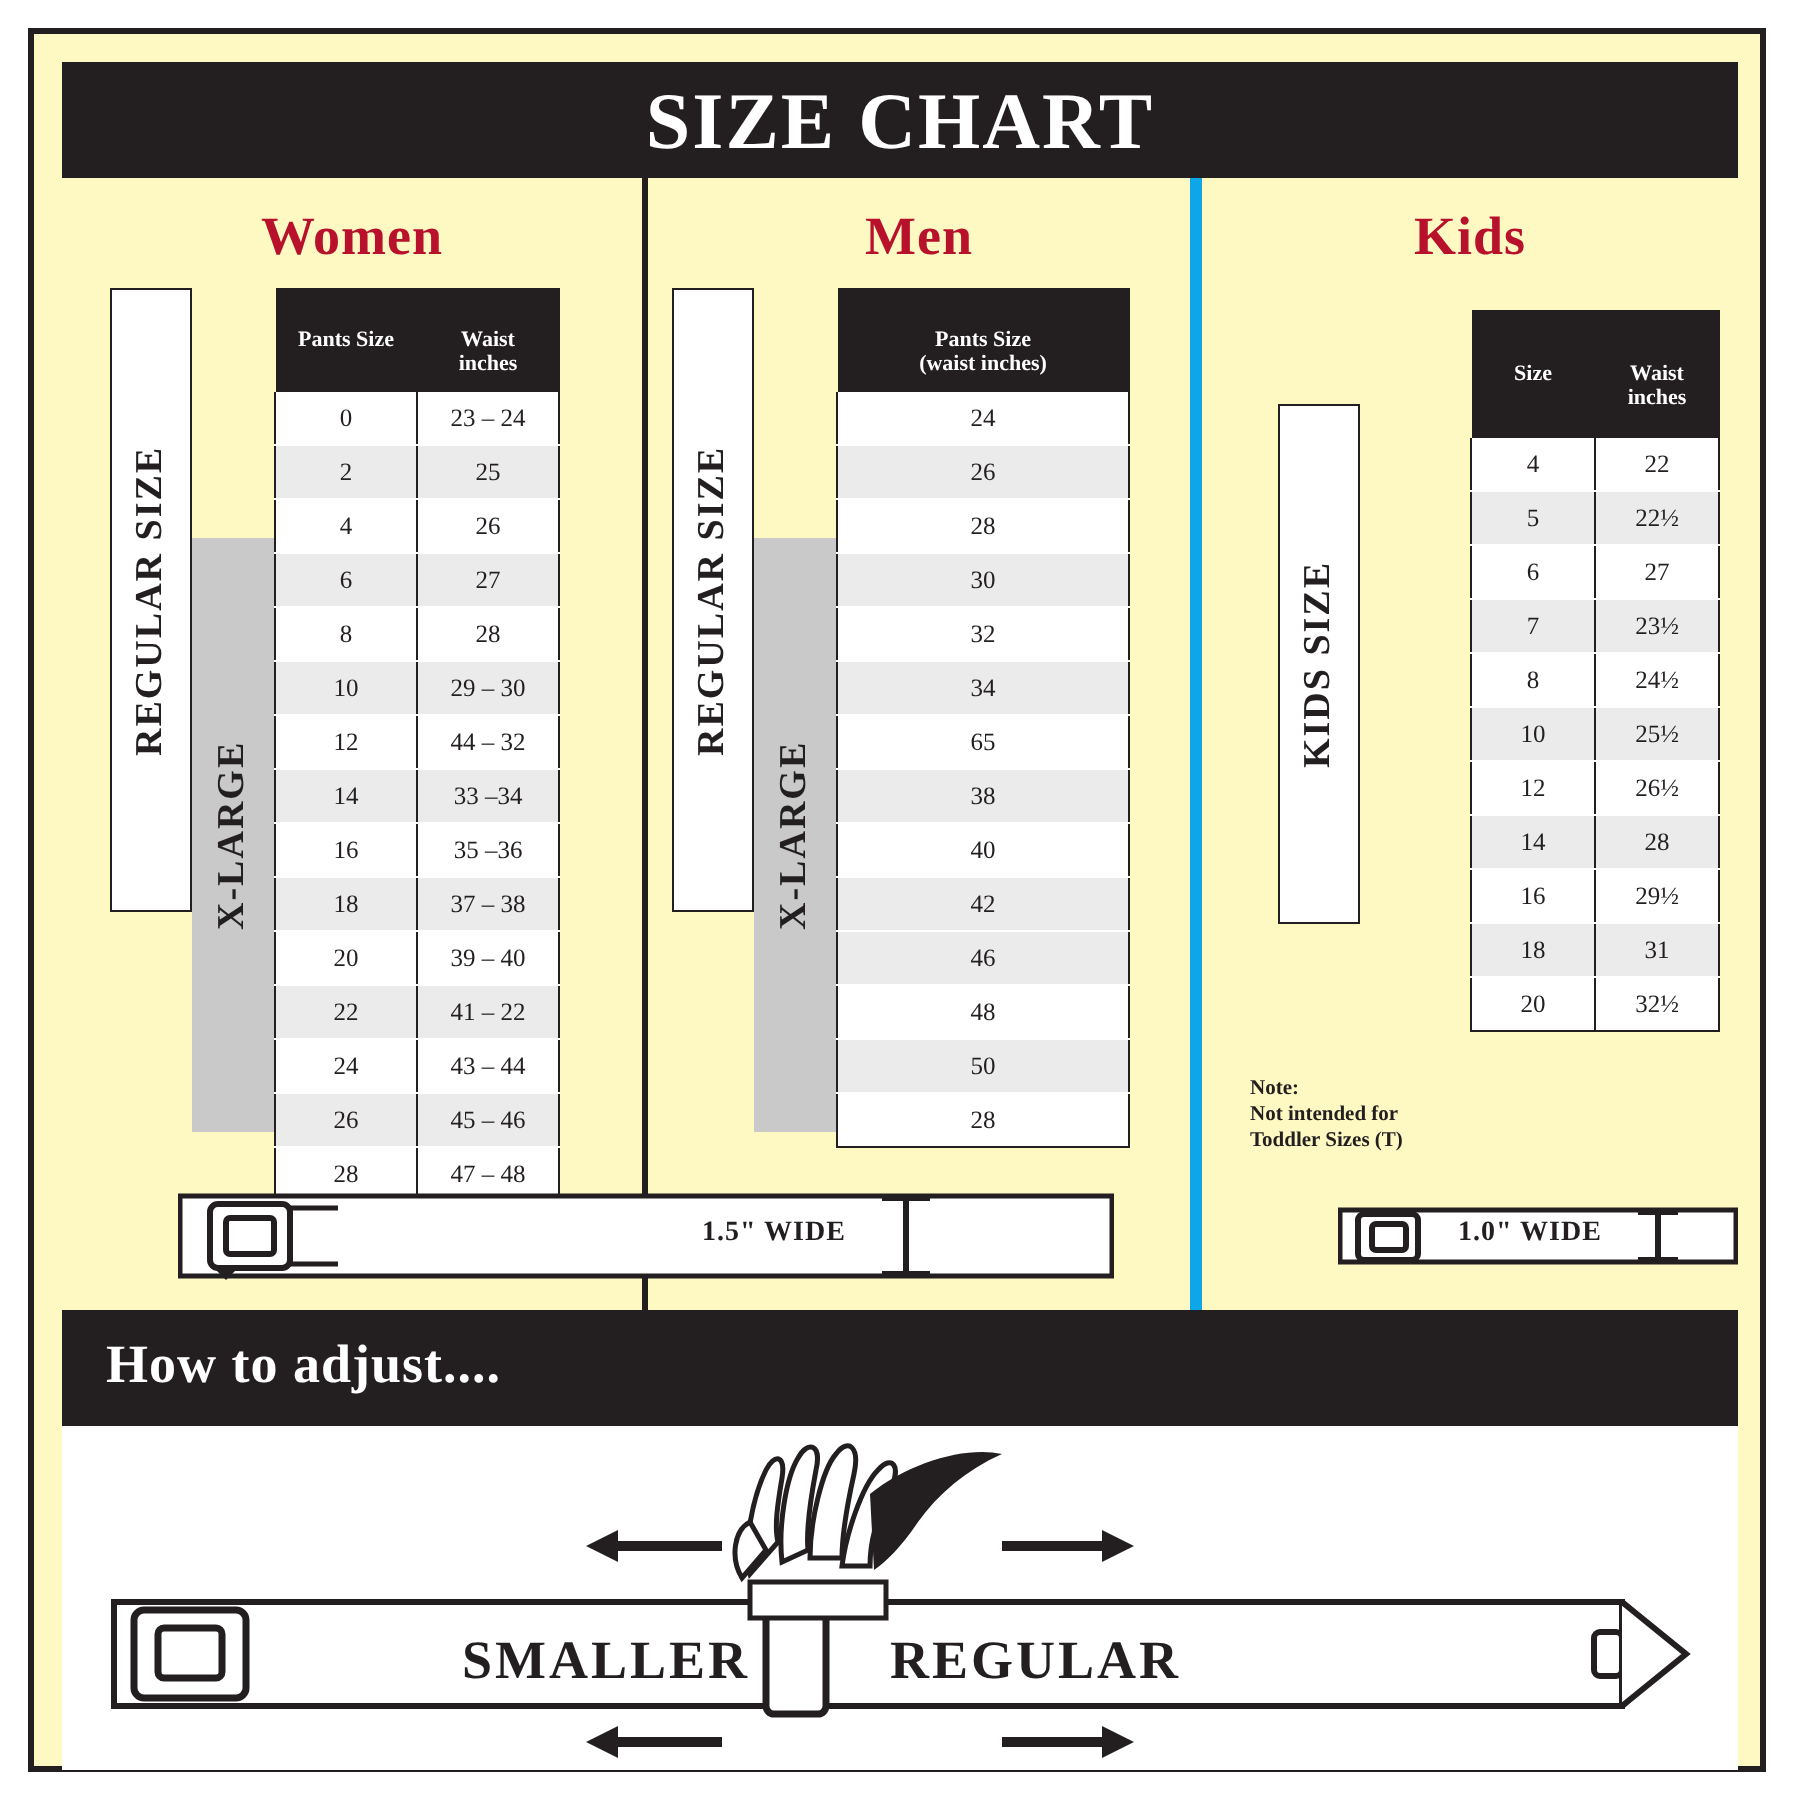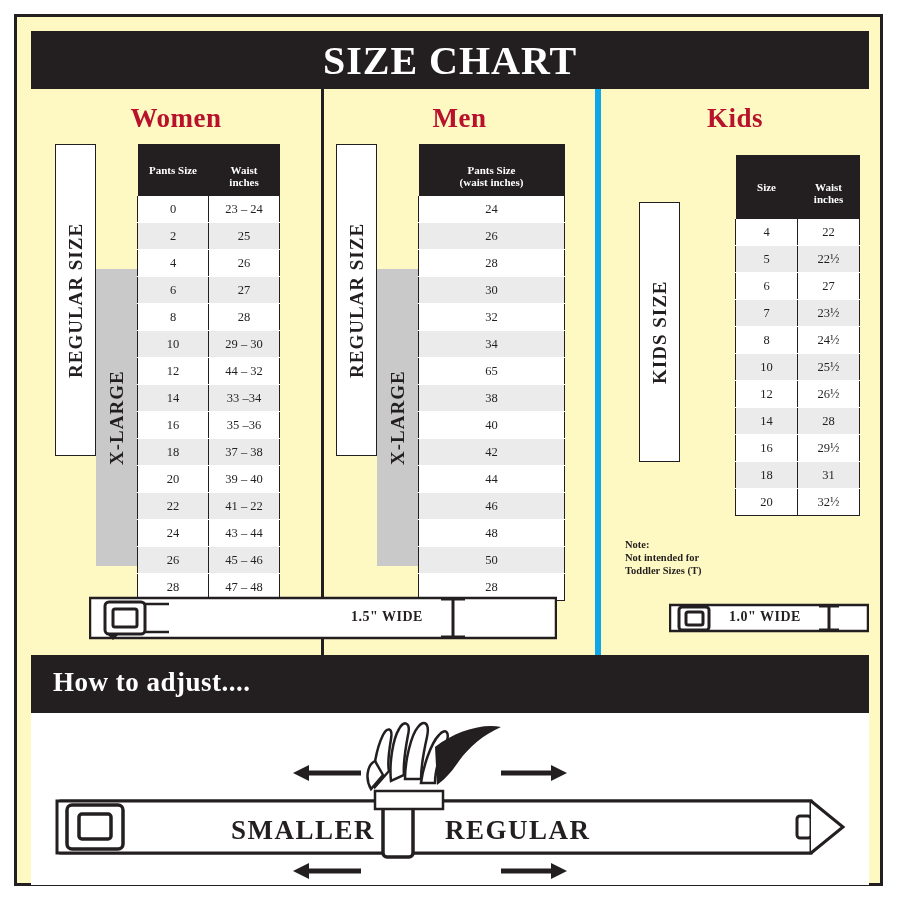--- a/index.html
+++ b/index.html
@@ -323,23 +323,20 @@
               <tr>
                 <td class="shadelight">38</td>
               </tr>
               <tr>
                 <td class="shadewhite">40</td>
               </tr>
               <tr>
                 <td class="shadelight">42</td>
               </tr>
               <tr>
-                <td class="shadewhite">44</td>
-              </tr>
-              <tr>
                 <td class="shadelight">46</td>
               </tr>
               <tr>
                 <td class="shadewhite">48</td>
               </tr>
               <tr>
                 <td class="shadelight">50</td>
               </tr>
               <tr>
                 <td class="shadewhite">28</td>

